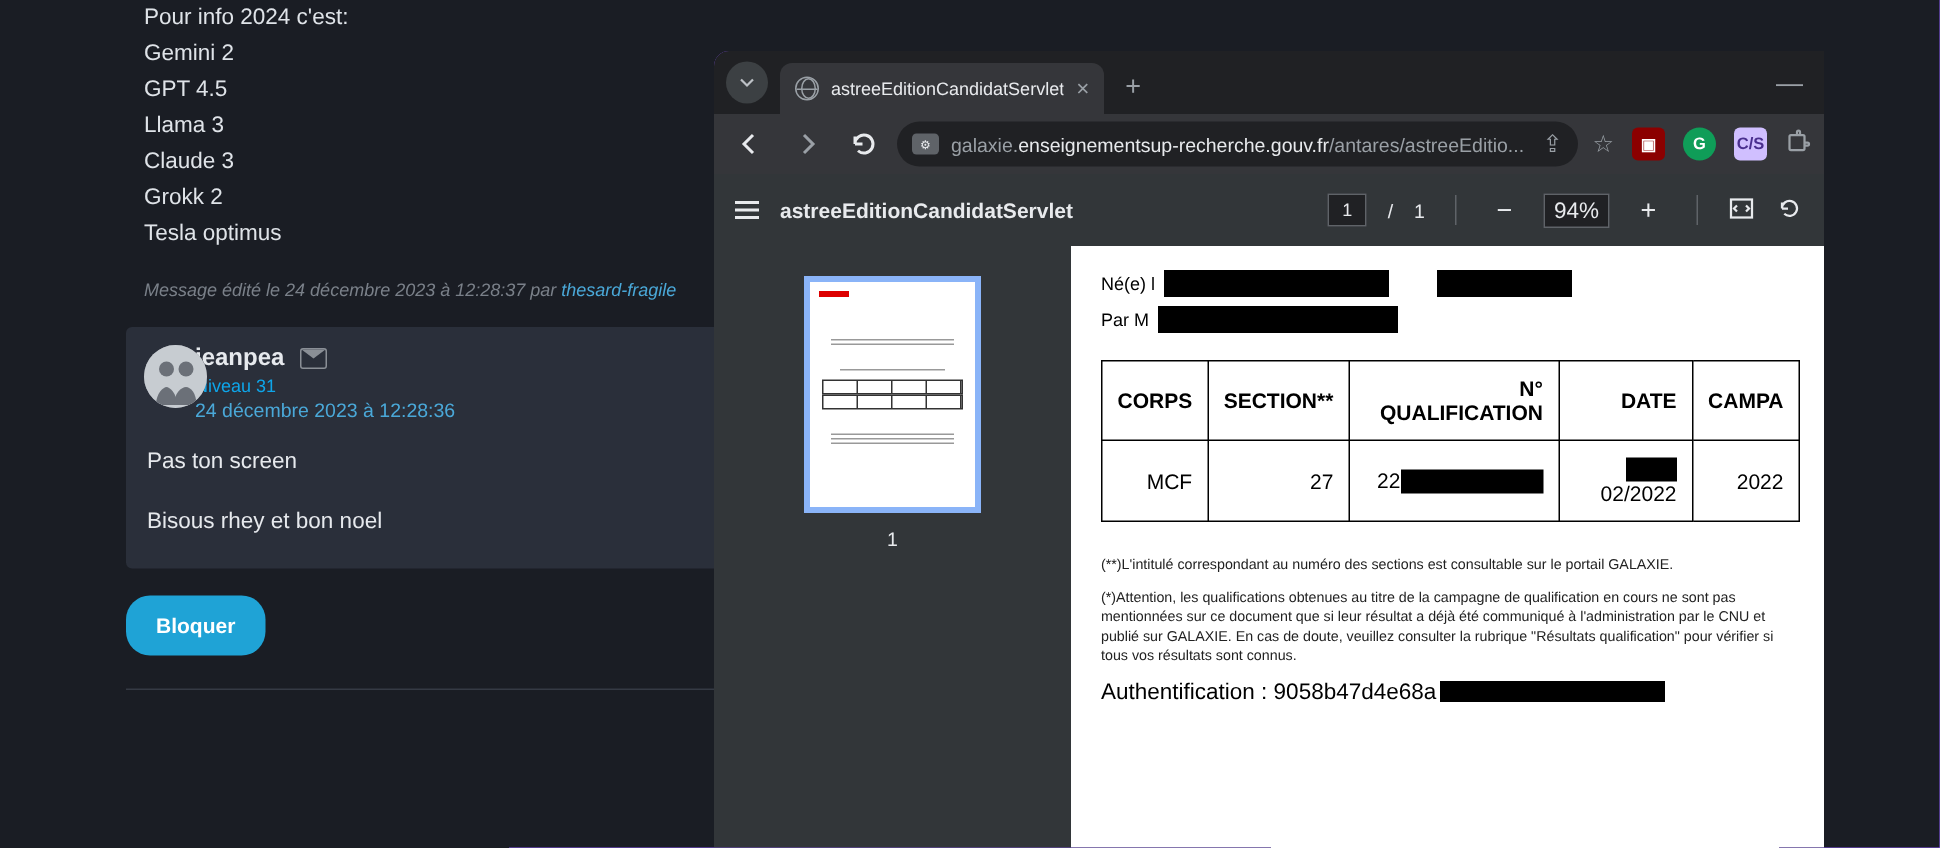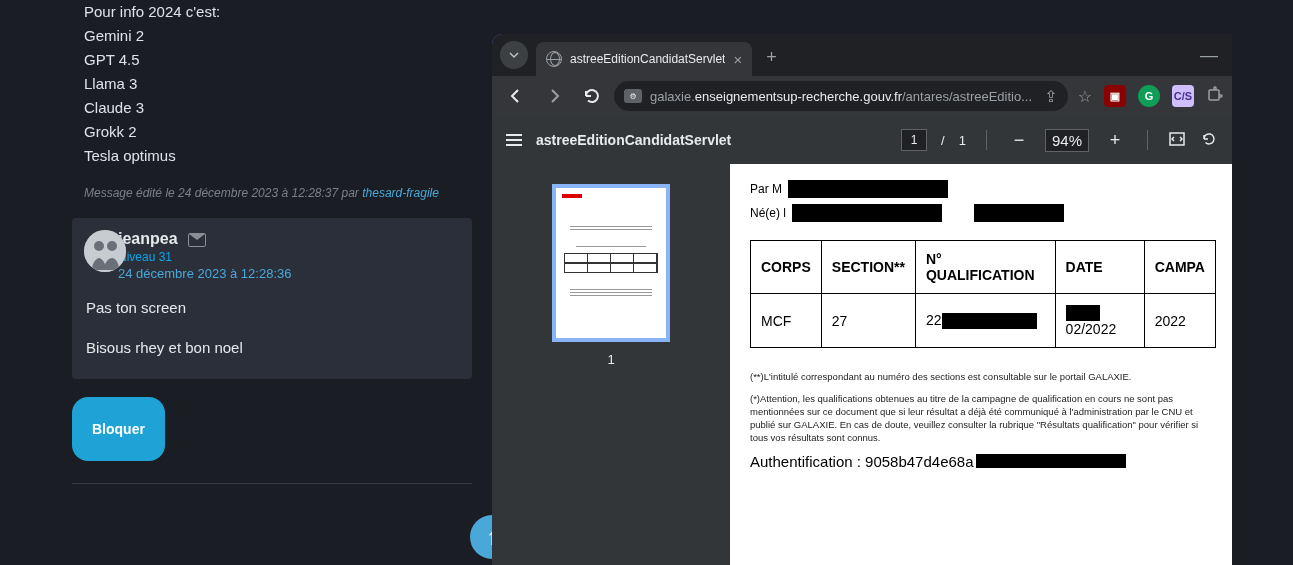--- a/index.html
+++ b/index.html
@@ -1,37 +1,37 @@
 <!DOCTYPE html>
 <html><head>
 <meta charset="utf-8">
 <style>
 *{margin:0;padding:0;box-sizing:border-box;font-family:Arial,Helvetica,sans-serif}
 body{background:#1a1d24;width:1293px;height:565px;overflow:hidden;position:relative;color:#c9cdd3}
-.forum{position:absolute;left:4px;top:0;width:480px;height:565px;padding:0 0 0 0}
+.forum{position:absolute;left:16px;top:0;width:480px;height:565px;padding:0 0 0 0}
 .post1{padding:0 20px 0 80px}
 .post1 .line{font-size:15px;line-height:24px;color:#dfe3e8}
 .edited{font-size:12px;color:#7a8089;font-style:italic;margin-top:18px}
 .edited a{color:#4aa8d8;text-decoration:none}
 .post2{background:#2a2f3a;border-radius:4px;margin:18px 12px 0 68px;padding:12px 14px 18px 14px;position:relative}
 .avatar{width:42px;height:42px;border-radius:50%;background:#8a8f96;position:absolute;left:12px;top:12px;overflow:hidden}
 .avatar svg{width:42px;height:42px}
 .phead{margin-left:32px}
 .uname{font-weight:700;font-size:16px;color:#e6e9ed;display:inline-block}
 .mail{display:inline-block;width:18px;height:14px;border:1.5px solid #8a8f96;border-radius:2px;margin-left:6px;vertical-align:middle;position:relative}
 .mail:before{content:"";position:absolute;left:0;top:0;width:0;height:0;border-left:8px solid transparent;border-right:8px solid transparent;border-top:6px solid #8a8f96}
 .level{font-size:12px;color:#0ea5e9;margin-top:2px}
 .ts{font-size:13px;color:#4aa8d8;margin-top:2px}
 .pbody{margin-top:14px;font-size:15px;color:#e6e9ed;line-height:26px}
-.block-btn{background:#1fa3d6;color:#fff;border:none;border-radius:16px;padding:24px 20px;font-size:14px;font-weight:700;margin:18px 0 0 68px;cursor:pointer}
+.block-btn{background:#1fa3d6;color:#fff;border:none;border-radius:16px;padding:12px 20px;font-size:14px;font-weight:700;margin:18px 0 0 68px;cursor:pointer}
 .fab{position:absolute;left:466px;top:515px;width:44px;height:44px;border-radius:50%;background:#4aa8d8;color:#fff;display:flex;align-items:center;justify-content:center;font-size:22px;font-weight:700}
 .hr{border-top:1px solid #353a44;margin:22px 12px 0 68px}
 
 
-.browser{position:absolute;left:492px;top:34px;width:740px;height:531px;background:#8b5cf6;border-top-left-radius:10px;overflow:hidden}
+.browser{position:absolute;left:476px;top:34px;width:740px;height:531px;background:#8b5cf6;border-top-left-radius:10px;overflow:hidden}
 .tabbar{height:42px;background:#202124;display:flex;align-items:flex-end;padding-left:8px;gap:4px}
 .roundbtn{width:28px;height:28px;border-radius:50%;background:#3c4043;display:flex;align-items:center;justify-content:center;margin-bottom:7px;margin-right:4px;cursor:pointer}
 .roundbtn svg{width:12px;height:12px;fill:#bdc1c6}
 .tab{height:34px;background:#35363a;border-radius:8px 8px 0 0;display:flex;align-items:center;padding:0 10px;gap:8px;min-width:200px}
 .globe{width:16px;height:16px;border:1.5px solid #9aa0a6;border-radius:50%;position:relative}
 .globe:before{content:"";position:absolute;left:0;right:0;top:50%;border-top:1.5px solid #9aa0a6}
 .globe:after{content:"";position:absolute;top:0;bottom:0;left:50%;width:8px;margin-left:-4px;border:1.5px solid #9aa0a6;border-radius:50%}
 .tabtitle{font-size:12px;color:#e8eaed;flex:1;white-space:nowrap;overflow:hidden}
 .tabclose{color:#9aa0a6;font-size:15px;cursor:pointer;line-height:1}
 .newtab{color:#9aa0a6;font-size:18px;padding:8px 10px;cursor:pointer}
@@ -70,21 +70,21 @@
 .thumb .redbar{height:4px;width:20px;background:#d00;margin-bottom:4px}
 .thumb .tline{height:1px;background:#999;margin:2px 8px}
 .thumb .ttable{border:1px solid #333;height:10px;margin:6px 2px;display:flex}
 .thumb .ttable div{flex:1;border-right:1px solid #333}
 .thumbno{color:#e8eaed;font-size:13px;margin-top:10px}
 
 .page{flex:1;background:#fff;margin:0;padding:16px 16px 16px 20px;color:#000;font-size:12px;overflow:hidden;position:relative}
 .field{margin-bottom:6px;display:flex;align-items:center;gap:6px}
 .field .redact{background:#000;height:18px}
 .tbl{border-collapse:collapse;margin-top:18px;font-size:14px}
-.tbl th,.tbl td{border:1.5px solid #000;padding:10px 10px;text-align:left;font-weight:700}
+.tbl th,.tbl td{border:1.5px solid #000;padding:10px 10px;text-align:right;font-weight:700}
 .tbl td{font-weight:400}
 .tbl td .redact{display:inline-block;background:#000;height:16px;vertical-align:middle}
 .notes{font-size:9.5px;margin-top:22px;line-height:1.4;color:#222}
 .notes p{margin-bottom:8px}
 .auth{font-size:15px;margin-top:8px;display:flex;align-items:center}
 .auth .redact{background:#000;height:14px;width:150px;margin-left:2px}
 </style>
 </head>
 <body>
 
@@ -226,28 +226,28 @@
         <div style="height:8px"></div>
         <div class="tline"></div>
           <div class="tline"></div>
           <div class="tline"></div>
       </div>
       <div class="thumbno">1</div>
     </div>
 
     <div class="page">
       <div class="field">
-        <span>Par M</span>
-        <span class="redact" style="width:160px"></span>
-      </div>
-      <div class="field">
         <span>Né(e) l</span>
         <span class="redact" style="width:150px"></span>
         <span style="width:20px"></span>
         <span class="redact" style="width:90px"></span>
+      </div>
+      <div class="field">
+        <span>Par M</span>
+        <span class="redact" style="width:160px"></span>
       </div>
 
       <table class="tbl">
         <tbody>
             <tr>
           <th>CORPS</th>
           <th>SECTION**</th>
           <th>N° QUALIFICATION</th>
           <th>DATE</th>
           <th>CAMPA</th>

